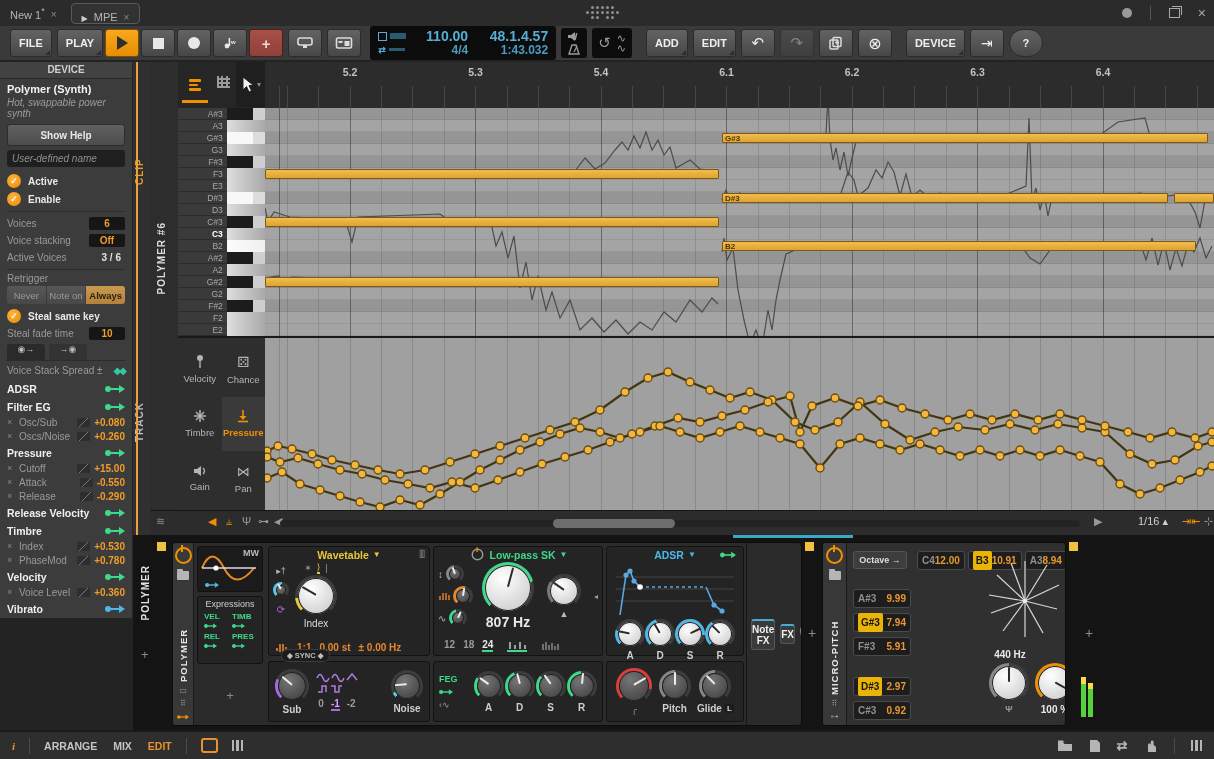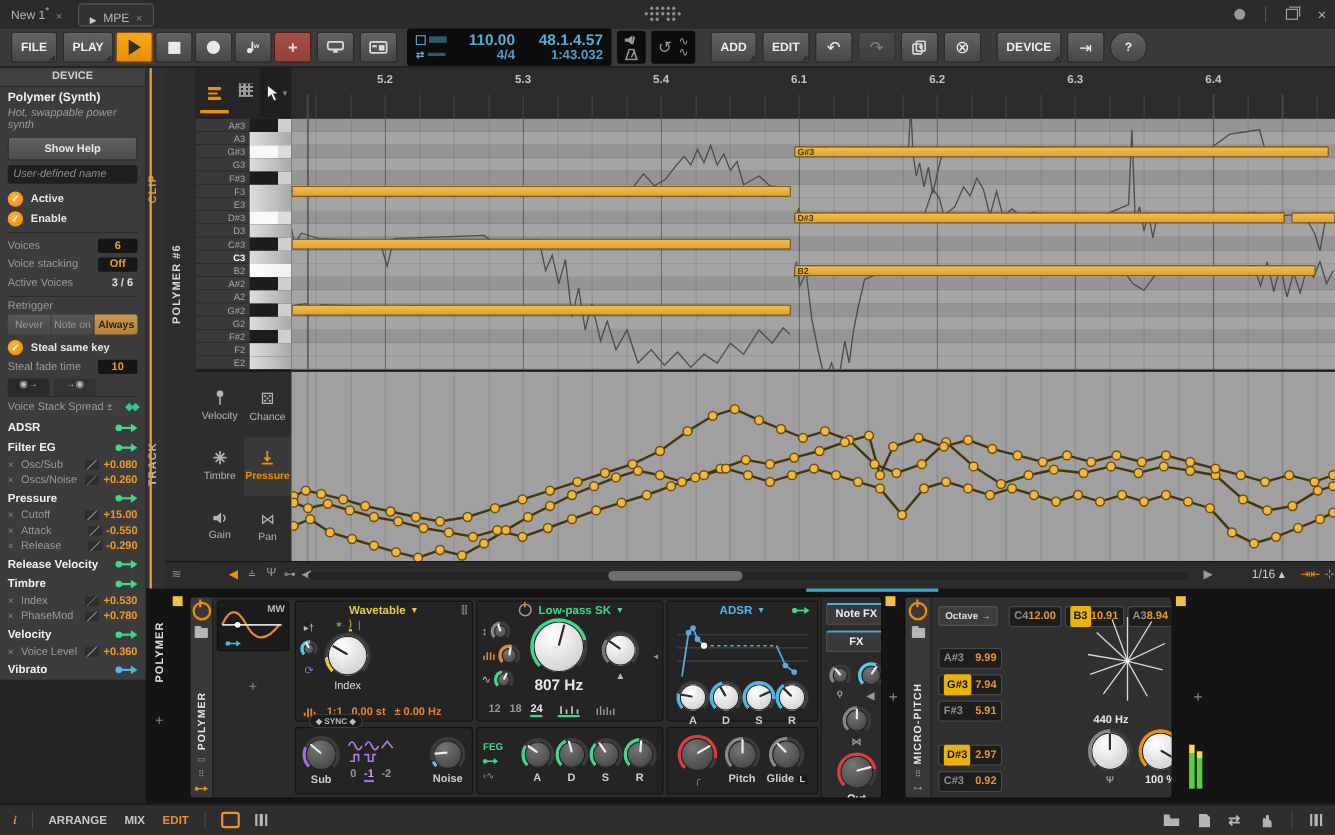--- a/index.html
+++ b/index.html
@@ -871,20 +871,41 @@
       <div style="width:72px;display:flex;flex-direction:column;padding:3px;box-sizing:border-box;gap:4px">
         <div class="dsec" style="height:46px;background:#1b1b1b">
           <span style="position:absolute;right:3px;top:1px;color:#bbb;font-size:9px;font-weight:bold">MW</span>
           <svg width="64" height="34" viewBox="0 0 64 34" style="margin-top:4px">
             <path d="M4,17 Q14,-6 26,17 Q38,40 56,17" fill="none" stroke="#e88a1e" stroke-width="2"></path>
             <line x1="4" y1="17" x2="58" y2="17" stroke="#dcdcdc" stroke-width="1.5"></line>
             <circle cx="18" cy="17" r="2.6" fill="#fff"></circle>
           </svg>
           <span class="marrow c-blue" style="position:absolute;left:4px;bottom:2px;transform:scale(.7)"></span>
         </div>
+        <div class="dsec" style="flex:1">
+          <div style="text-align:center;color:#cfcfcf;font-size:9px;padding-top:2px">Expressions</div>
+          <div id="expr-slots" style="display:grid;grid-template-columns:1fr 1fr;gap:2px 4px;padding:3px 6px">
+              <div style="display: flex; flex-direction: column; gap: 1px;">
+                <span style="color: rgb(62, 217, 138); font-size: 8px; font-weight: bold;">VEL</span>
+                <span class="marrow c-green" style="transform: scale(0.65); transform-origin: left center;"></span>
+              </div>
+              <div style="display: flex; flex-direction: column; gap: 1px;">
+                <span style="color: rgb(62, 217, 138); font-size: 8px; font-weight: bold;">TIMB</span>
+                <span class="marrow c-green" style="transform: scale(0.65); transform-origin: left center;"></span>
+              </div>
+              <div style="display: flex; flex-direction: column; gap: 1px;">
+                <span style="color: rgb(62, 217, 138); font-size: 8px; font-weight: bold;">REL</span>
+                <span class="marrow c-green" style="transform: scale(0.65); transform-origin: left center;"></span>
+              </div>
+              <div style="display: flex; flex-direction: column; gap: 1px;">
+                <span style="color: rgb(62, 217, 138); font-size: 8px; font-weight: bold;">PRES</span>
+                <span class="marrow c-green" style="transform: scale(0.65); transform-origin: left center;"></span>
+              </div>
+            </div>
+        </div>
         <div style="height:54px;display:flex;align-items:center;justify-content:center;color:#8a8a8a;font-size:13px">+</div>
       </div>
 
       <div style="flex:1;display:flex;flex-direction:column;padding:3px 2px;box-sizing:border-box;gap:5px">
         <div style="display:flex;gap:3px;height:110px">
 
           <div class="dsec" style="width:162px">
             <div class="dtitle" style="color:#e8c83c">
                 <span>Wavetable</span>
                 <span style="font-size:8px">▼</span>
@@ -1181,21 +1202,21 @@
                 </div>
               <span class="flex" style="gap:3px">
                   <span>Glide</span>
                   <span class="badgeL">L</span>
                 </span>
             </div>
           </div>
         </div>
       </div>
 
-      <div style="width:64px;border-left:1px solid #161616;display:flex;flex-direction:column;align-items:center;padding:5px 4px;box-sizing:border-box;gap:5px">
+      <div style="width:64px;border-left:1px solid #161616;display:flex;flex-direction:row;align-items:center;padding:5px 4px;box-sizing:border-box;gap:5px">
         <div class="fxbox" style="width:54px">Note FX</div>
         <div class="fxbox" style="width:54px">FX</div>
         <div class="flex" style="gap:6px;margin-top:4px">
           <div class="kwrap">
               <div class="knob" style="--s:20px;width:20px;height:20px;--arc:#888;--deg:100deg;--rot:-40deg">
                 <div class="kring"></div>
                 <div class="kbody"></div>
                 <div class="kptr"></div>
               </div>
               <span class="mini">ϙ</span>

